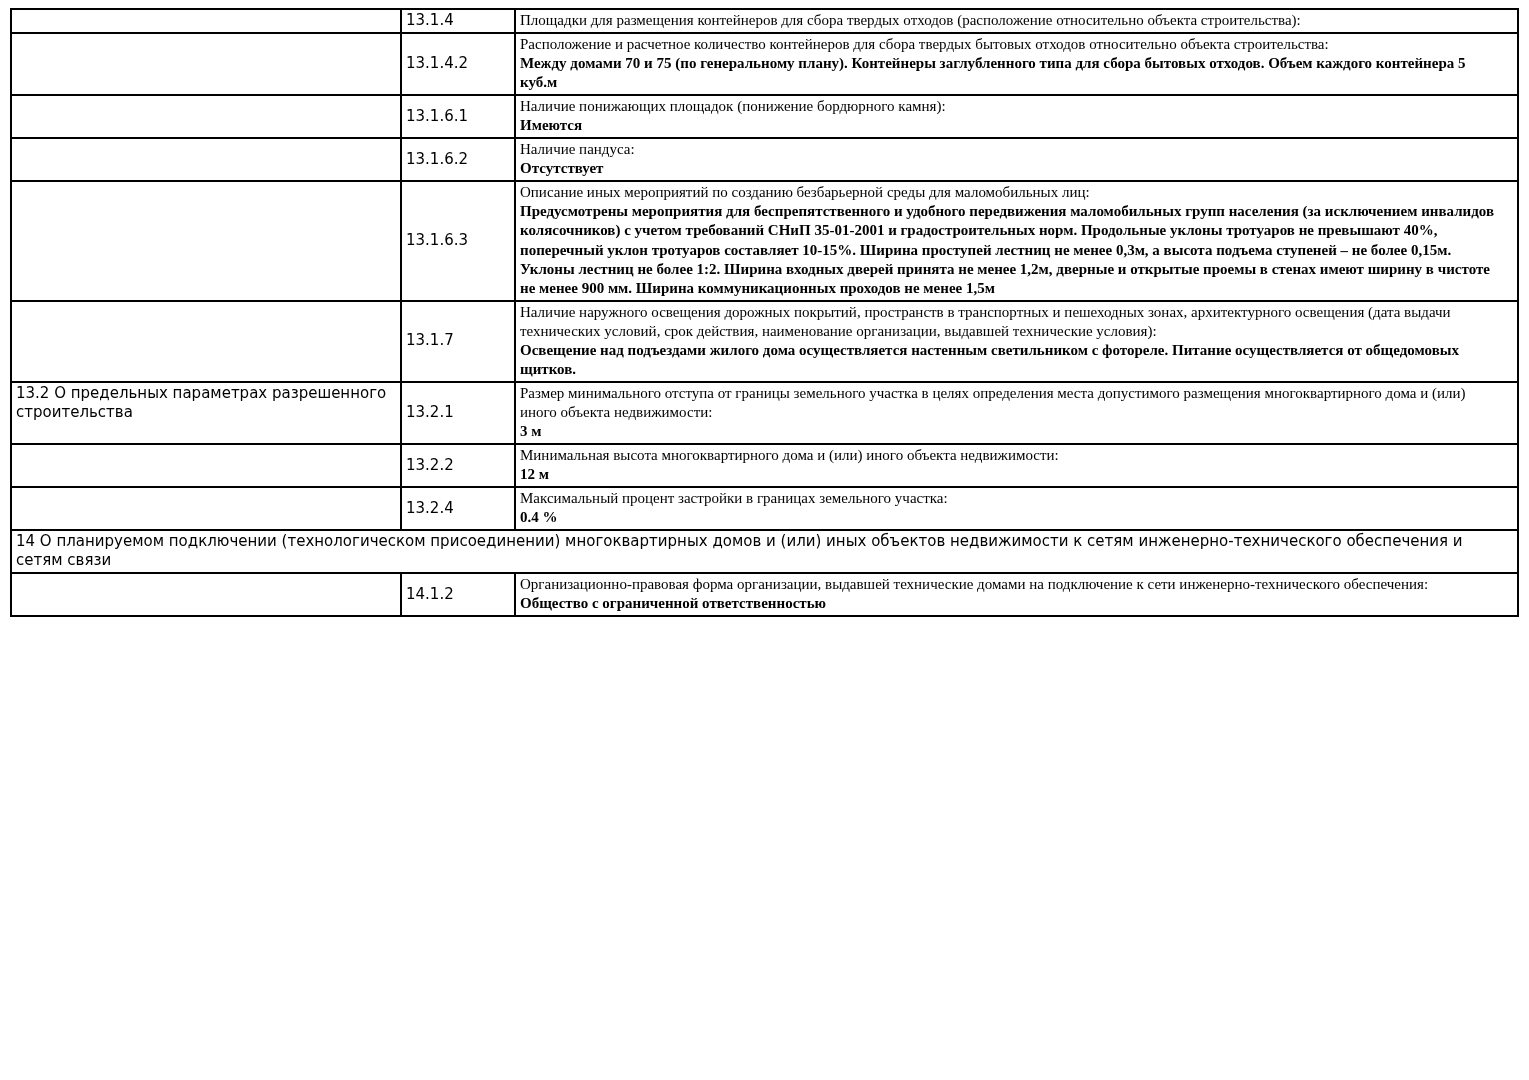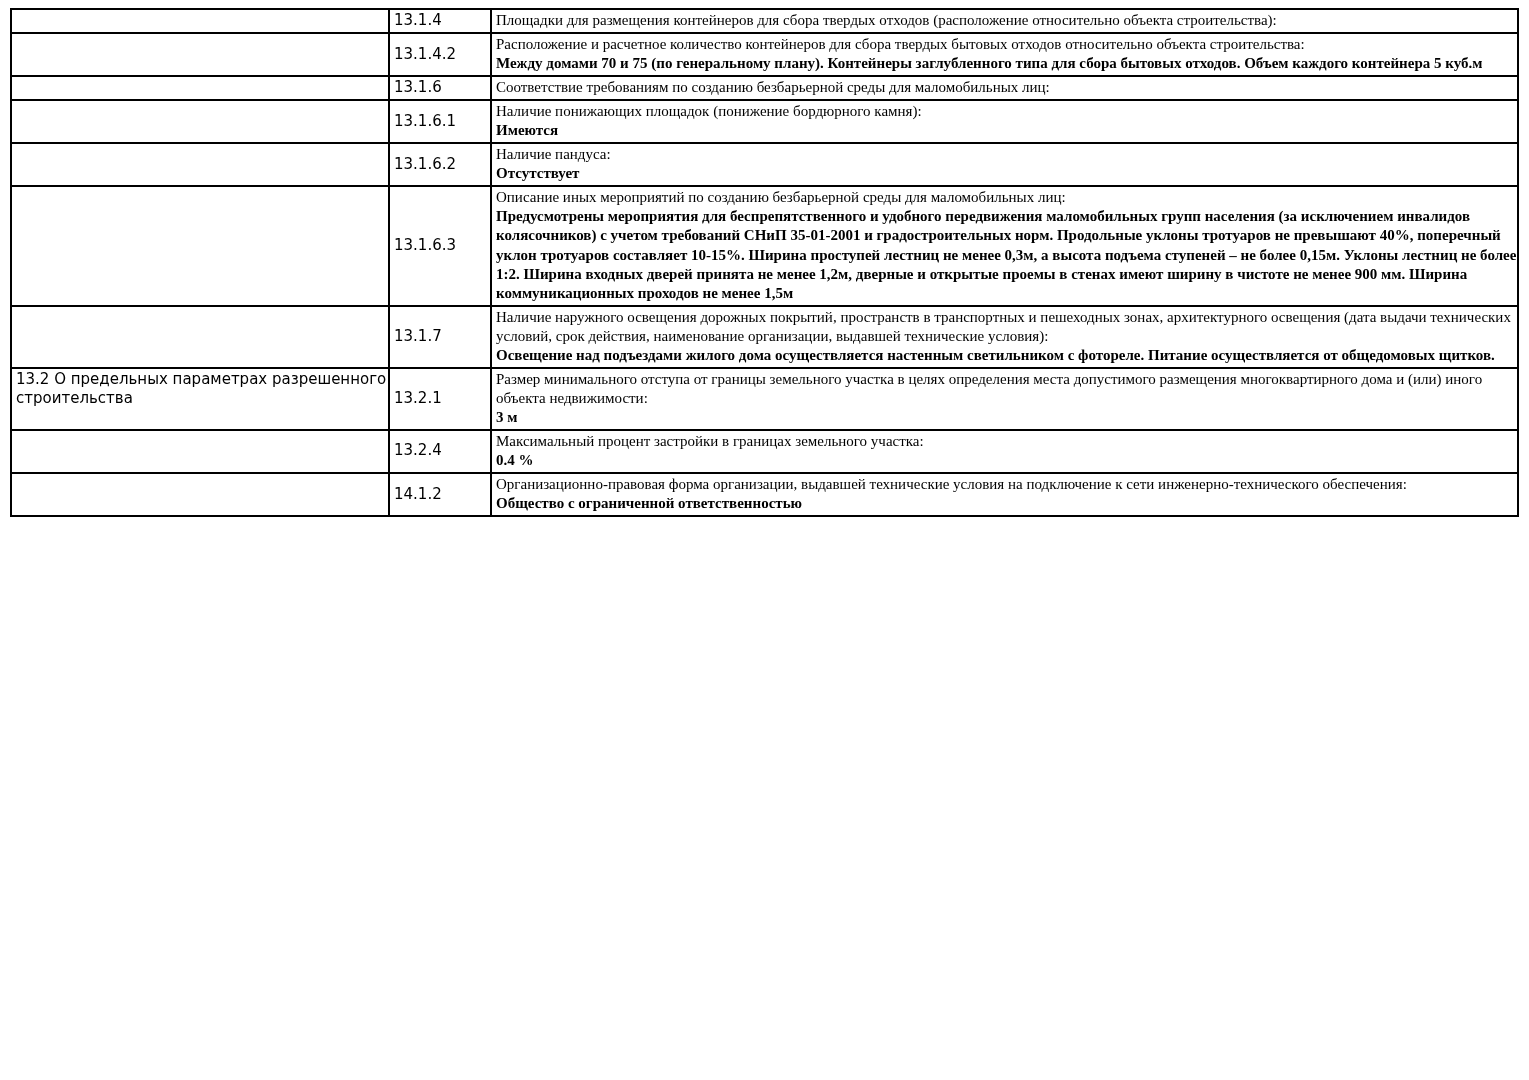--- a/index.html
+++ b/index.html
@@ -17,21 +17,21 @@
   }
   table.decl-table {
     border-collapse: collapse;
     width: 100%;
     table-layout: fixed;
     font-size: 15px;
     line-height: 1.27;
   }
   table.decl-table td {
     border: 2px solid #000000;
-    padding: 1px 0 2px 4px;
+    padding: 1px 12px 2px 4px;
     word-wrap: break-word;
     overflow-wrap: break-word;
   }
   td.section-cell {
     width: 372px;
     vertical-align: top;
   }
   td.number-cell {
     width: 96px;
     vertical-align: middle;
@@ -63,27 +63,20 @@
         <tr>
           <td class="section-cell"></td>
           <td class="number-cell">13.1.4.2</td>
           <td class="content-cell">
             <div>Расположение и расчетное количество контейнеров для сбора твердых бытовых отходов относительно объекта строительства:</div>
             <div class="answer">Между домами 70 и 75 (по генеральному плану). Контейнеры заглубленного типа для сбора бытовых отходов. Объем каждого контейнера 5 куб.м</div>
           </td>
         </tr>
         <tr>
           <td class="section-cell"></td>
-          <td class="number-cell">13.1.6</td>
-          <td class="content-cell">
-            <div>Соответствие требованиям по созданию безбарьерной среды для маломобильных лиц:</div>
-          </td>
-        </tr>
-        <tr>
-          <td class="section-cell"></td>
           <td class="number-cell">13.1.6.1</td>
           <td class="content-cell">
             <div>Наличие понижающих площадок (понижение бордюрного камня):</div>
             <div class="answer">Имеются</div>
           </td>
         </tr>
         <tr>
           <td class="section-cell"></td>
           <td class="number-cell">13.1.6.2</td>
           <td class="content-cell">
@@ -110,29 +103,40 @@
         <tr>
           <td class="section-cell">13.2 О предельных параметрах разрешенного строительства</td>
           <td class="number-cell">13.2.1</td>
           <td class="content-cell">
             <div>Размер минимального отступа от границы земельного участка в целях определения места допустимого размещения многоквартирного дома и (или) иного объекта недвижимости:</div>
             <div class="answer">3 м</div>
           </td>
         </tr>
         <tr>
           <td class="section-cell"></td>
+          <td class="number-cell">13.2.2</td>
+          <td class="content-cell">
+            <div>Минимальная высота многоквартирного дома и (или) иного объекта недвижимости:</div>
+            <div class="answer">12 м</div>
+          </td>
+        </tr>
+        <tr>
+          <td class="section-cell"></td>
           <td class="number-cell">13.2.4</td>
           <td class="content-cell">
             <div>Максимальный процент застройки в границах земельного участка:</div>
             <div class="answer">0.4 %</div>
           </td>
         </tr>
         <tr>
+          <td colspan="3" class="section-header-cell">14 О планируемом подключении (технологическом присоединении) многоквартирных домов и (или) иных объектов недвижимости к сетям инженерно-технического обеспечения и сетям связи</td>
+        </tr>
+        <tr>
           <td class="section-cell"></td>
           <td class="number-cell">14.1.2</td>
           <td class="content-cell">
-            <div>Организационно-правовая форма организации, выдавшей технические условия на подключение к сети инженерно-технического обеспечения:</div>
+            <div>Организационно-правовая форма организации, выдавшей технические домами на подключение к сети инженерно-технического обеспечения:</div>
             <div class="answer">Общество с ограниченной ответственностью</div>
           </td>
         </tr>
       </tbody>
   </table>
 </div>
 
 </body></html>

